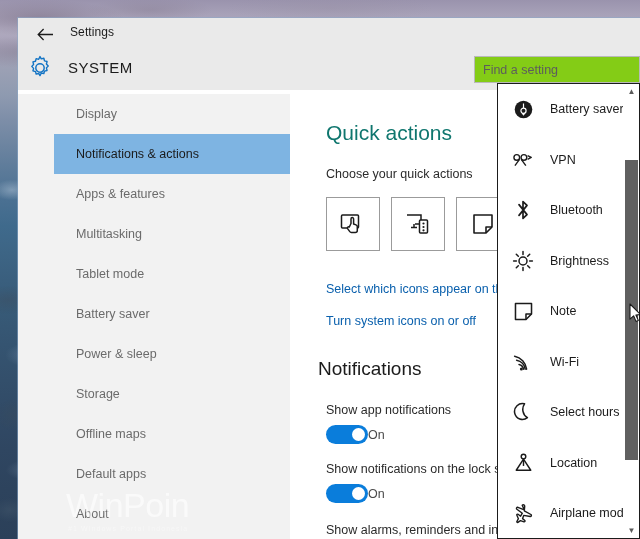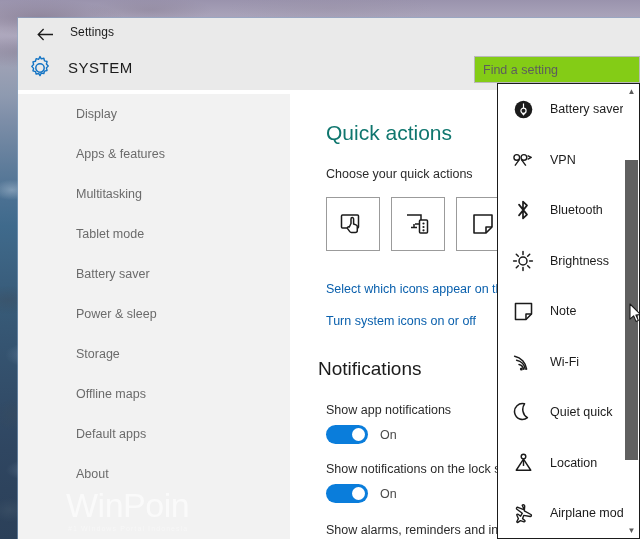--- a/index.html
+++ b/index.html
@@ -240,21 +240,21 @@
     position: absolute;
     left: 36px;
     font-size: 12.5px;
     color: #2b2b2b;
     white-space: nowrap;
   }
   .label-a { top: 309px; }
   .label-b { top: 368px; }
   .label-c { top: 427px; width: 330px; white-space: normal; line-height: 1.5; }
 
-  .toggle-row { position: absolute; left: 36px; display: flex; align-items: center; gap: 12px; }
+  .toggle-row { position: absolute; left: 36px; display: flex; align-items: center; }
   .toggle-a { top: 331px; }
   .toggle-b { top: 390px; }
   .switch {
     width: 42px; height: 19px;
     border-radius: 10px;
     background: #0a7ddb;
     position: relative;
     cursor: pointer;
   }
   .switch .knob {
@@ -369,20 +369,23 @@
       <div class="system-title">SYSTEM</div>
     </div>
 
     <div class="search-box">
       <input type="text" placeholder="Find a setting" style="">
     </div>
 
     <div class="sidebar">
       <div class="nav-item">
         <span>Display</span>
+      </div>
+      <div class="nav-item selected">
+        <span>Notifications &amp; actions</span>
       </div>
       <div class="nav-item">
         <span>Apps &amp; features</span>
       </div>
       <div class="nav-item">
         <span>Multitasking</span>
       </div>
       <div class="nav-item">
         <span>Tablet mode</span>
       </div>
@@ -535,21 +538,21 @@
         </span>
         <span class="fly-label">Wi-Fi</span>
       </div>
 
       <div class="fly-item">
         <span class="fly-icon">
           <svg width="20" height="21" viewBox="0 0 20 22">
             <path d="M14.6 16.4 A8.3 8.3 0 1 1 11.6 1.9 A10.2 10.2 0 0 0 14.6 16.4 z" fill="none" stroke="#1b1b1b" stroke-width="1.6" stroke-linejoin="round"></path>
           </svg>
         </span>
-        <span class="fly-label">Quiet quick</span>
+        <span class="fly-label">Select hours</span>
       </div>
 
       <div class="fly-item">
         <span class="fly-icon">
           <svg width="21" height="22" viewBox="0 0 22 22">
             <circle cx="11" cy="4.3" r="2.4" fill="none" stroke="#1b1b1b" stroke-width="1.5"></circle>
             <path d="M11 6.9 v7.2" fill="none" stroke="#1b1b1b" stroke-width="1.5"></path>
             <path d="M11 6.9 L3.4 18.6 h15.2 z" fill="none" stroke="#1b1b1b" stroke-width="1.5" stroke-linejoin="round"></path>
           </svg>
         </span>

